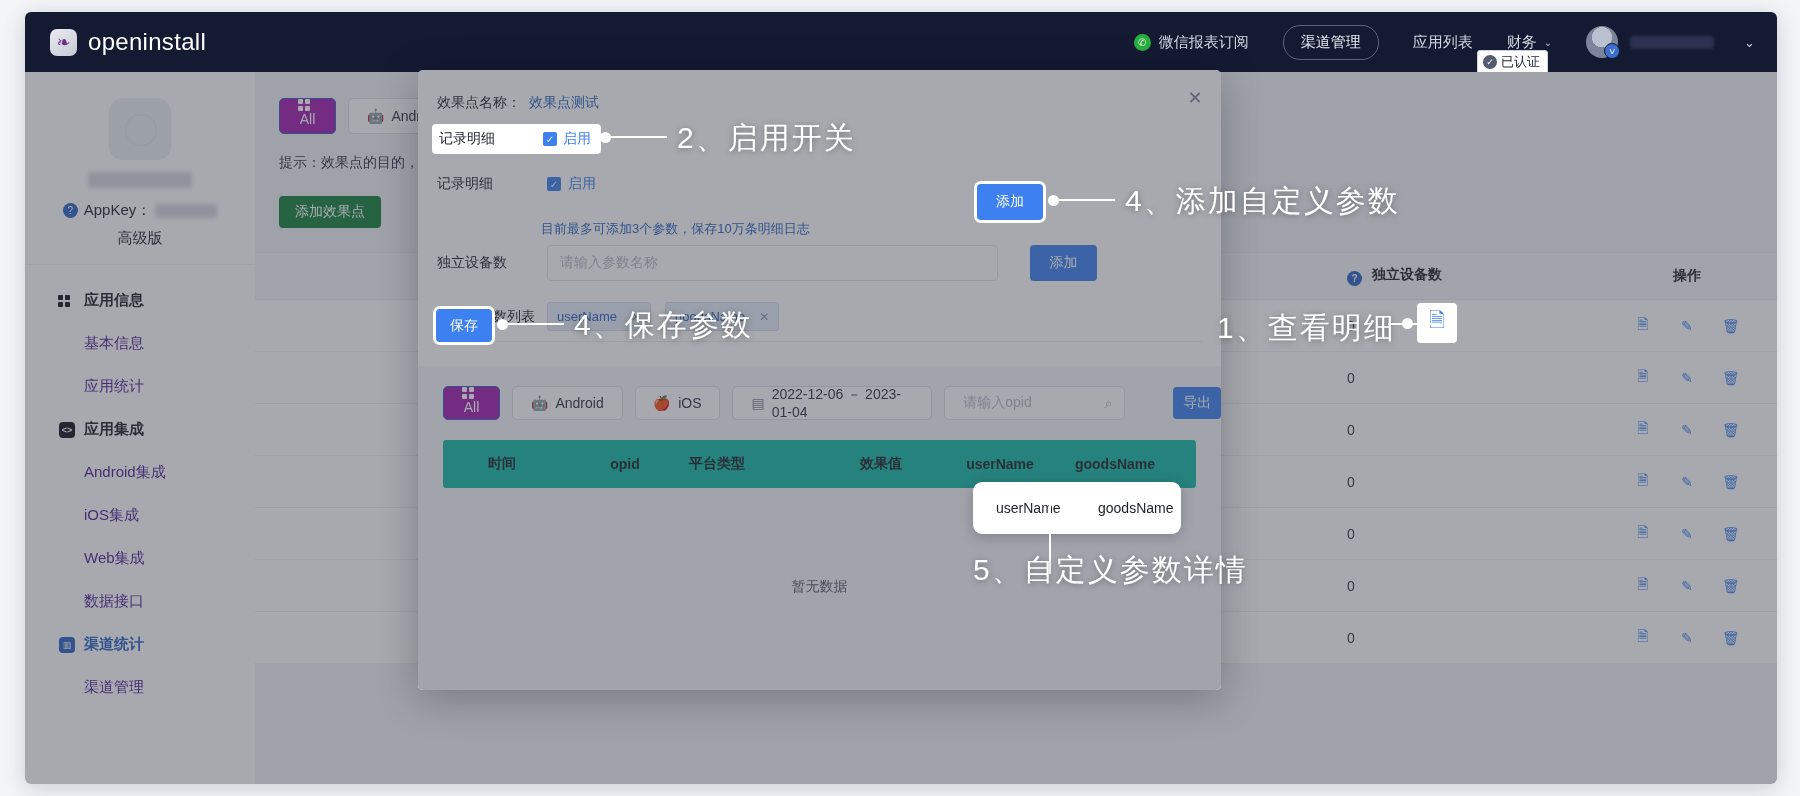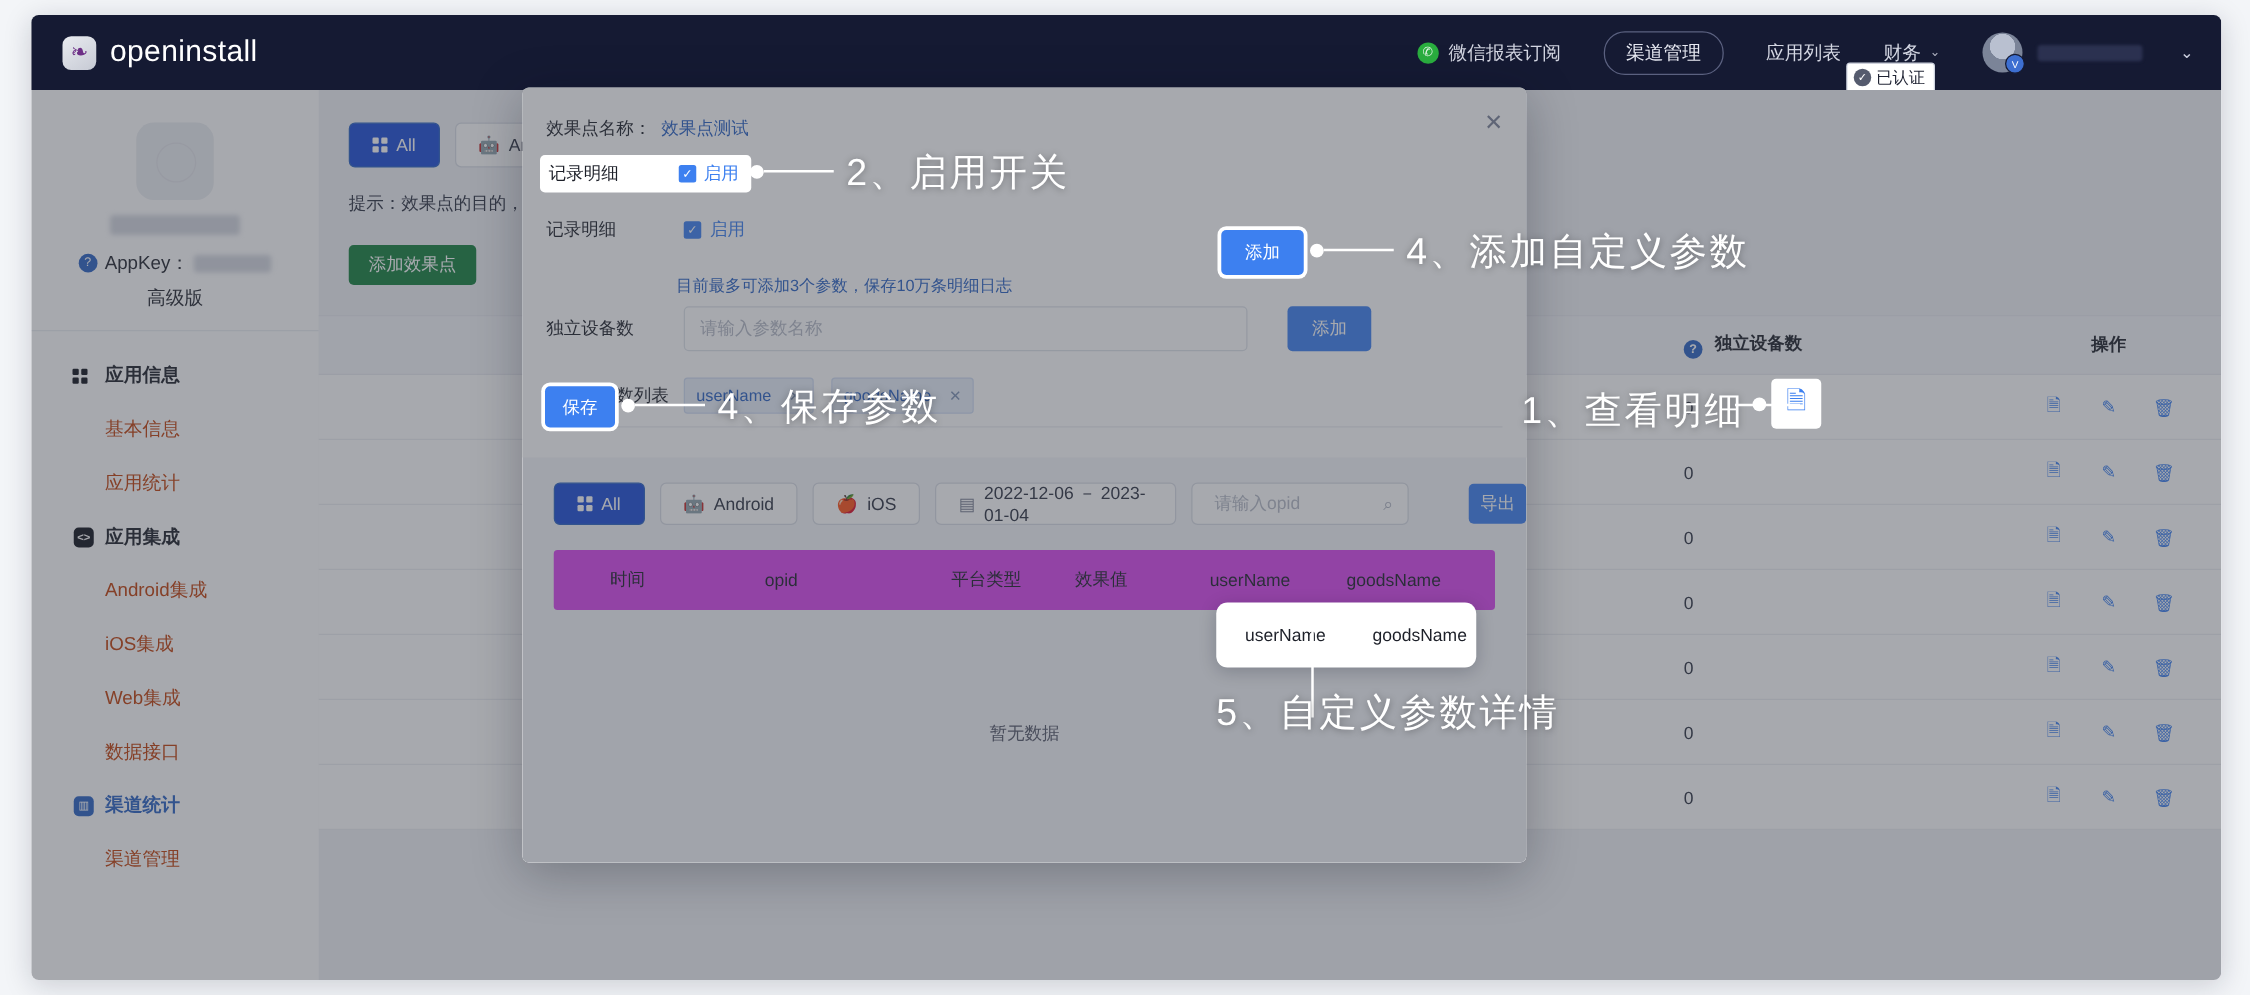--- a/index.html
+++ b/index.html
@@ -92,31 +92,31 @@
   .qmark{
     width:15px;height:15px;border-radius:50%;background:#2b63c4;color:#fff;font-size:10px;
     display:flex;align-items:center;justify-content:center;margin-right:6px;
   }
   .edition{margin-top:9px;font-size:15px;color:#23262f;}
   .menu{padding-top:14px;}
   .menu-group{display:flex;align-items:center;padding:12px 0 12px 34px;font-size:15px;color:#1d2029;font-weight:bold;}
   .menu-ic{width:16px;height:16px;margin-right:9px;display:flex;align-items:center;justify-content:center;}
   .sq{width:16px;height:16px;border-radius:4px;background:#10131c;color:#fff;font-size:9px;display:flex;align-items:center;justify-content:center;}
   .sq.blue{background:#2b63c4;}
-  .menu-sub{padding:12px 0 12px 59px;font-size:15px;color:#c2410c;}
+  .menu-sub{padding:12px 0 12px 59px;font-size:15px;color:#4c1d95;}
   .menu-group.active{color:#2b63c4;}
 
   
   .content{position:absolute;left:230px;top:0;width:1522px;height:712px;padding:0;}
   .filters{display:flex;align-items:center;padding:26px 0 0 24px;}
   .pill{
     height:34px;border:1px solid #d9dde5;border-radius:5px;background:#fff;
     display:flex;align-items:center;padding:0 18px;font-size:14px;color:#2e3342;margin-right:12px;
   }
-  .pill.primary{background:#1d4ed8;border-color:#2b63c4;color:#fff;}
+  .pill.primary{background:#a21caf;border-color:#2b63c4;color:#fff;flex-direction:column;}
   .grid-ic{
     display:inline-grid;grid-template-columns:5px 5px;grid-gap:2px;margin-right:7px;
   }
   .grid-ic i{width:5px;height:5px;background:currentColor;border-radius:1px;display:block;}
   .tip{margin:20px 0 0 24px;font-size:14px;color:#2e3342;}
   .add-point{
     margin:24px 0 0 24px;display:inline-flex;align-items:center;justify-content:center;
     height:32px;padding:0 16px;background:#15803d;color:#fff;font-size:14px;border-radius:4px;
   }
   .tbl{margin-top:24px;width:1522px;}
@@ -167,22 +167,22 @@
     height:27px;background:#e8eefa;border:1px solid #cfdcf3;border-radius:3px;
     display:flex;align-items:center;padding:0 9px;font-size:13px;color:#2b63c4;margin-right:14px;
   }
   .tag .x{margin-left:14px;font-size:12px;color:#7e93b5;}
   .divider{position:absolute;left:19px;top:271px;width:765px;height:1px;background:#ecedf1;}
 
   
   .sub{position:absolute;left:0;top:296px;width:803px;height:324px;background:#f5f6f9;}
   .sub-filters{display:flex;align-items:center;padding:20px 0 0 25px;}
   .sub-th{
-    margin:20px 25px 0;height:48px;background:#d946ef;border-radius:3px;
-    display:flex;align-items:center;font-size:14px;color:#1d2029;font-weight:normal;
+    margin:20px 25px 0;height:48px;background:#14b8a6;border-radius:3px;
+    display:flex;align-items:center;font-size:14px;color:#1d2029;font-weight:bold;
   }
   .sub-empty{margin-top:90px;text-align:center;font-size:14px;color:#55596a;}
 
   
   .spot{position:absolute;background:#fff;border-radius:4px;z-index:5;}
 
   
   .anno{position:absolute;z-index:9;color:#fff;}
   .anno-txt{font-size:30px;letter-spacing:2px;text-shadow:0 1px 6px rgba(0,0,0,.35);white-space:nowrap;}
   .lead{position:absolute;z-index:9;height:2px;background:#fff;}
@@ -459,21 +459,21 @@
         <div class="pill" style="height:32px;width:168px;color:#b6bbc7;position:relative;">
           <span>请输入opid</span>
           <span style="position:absolute;right:12px;color:#aeb3c0">⌕</span>
         </div>
         <div class="btn-blue" style="width:56px;height:32px;margin-left:36px;">导出</div>
       </div>
 
       <div class="sub-th">
         <div style="width:118px;text-align:center">时间</div>
         <div style="width:128px;text-align:center">opid</div>
-        <div style="width:128px;text-align:right">平台类型</div>
+        <div style="width:128px;text-align:left">平台类型</div>
         <div style="width:128px;text-align:center">效果值</div>
         <div style="width:110px;text-align:center">userName</div>
         <div style="width:120px;text-align:center">goodsName</div>
       </div>
 
       <div class="sub-empty">暂无数据</div>
     </div>
 
     <div class="modal-dim"></div>
     <div class="modal-x">✕</div>

